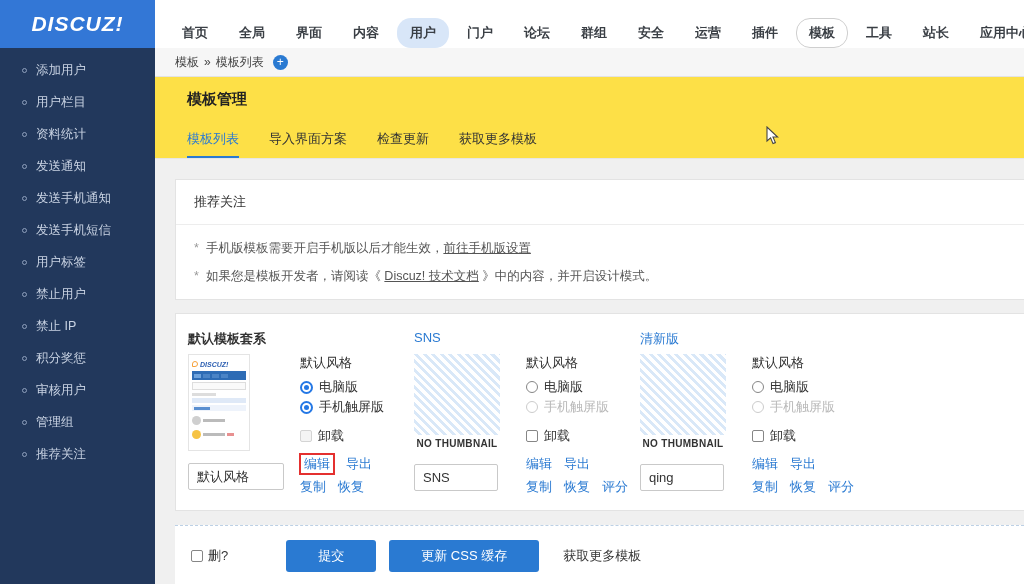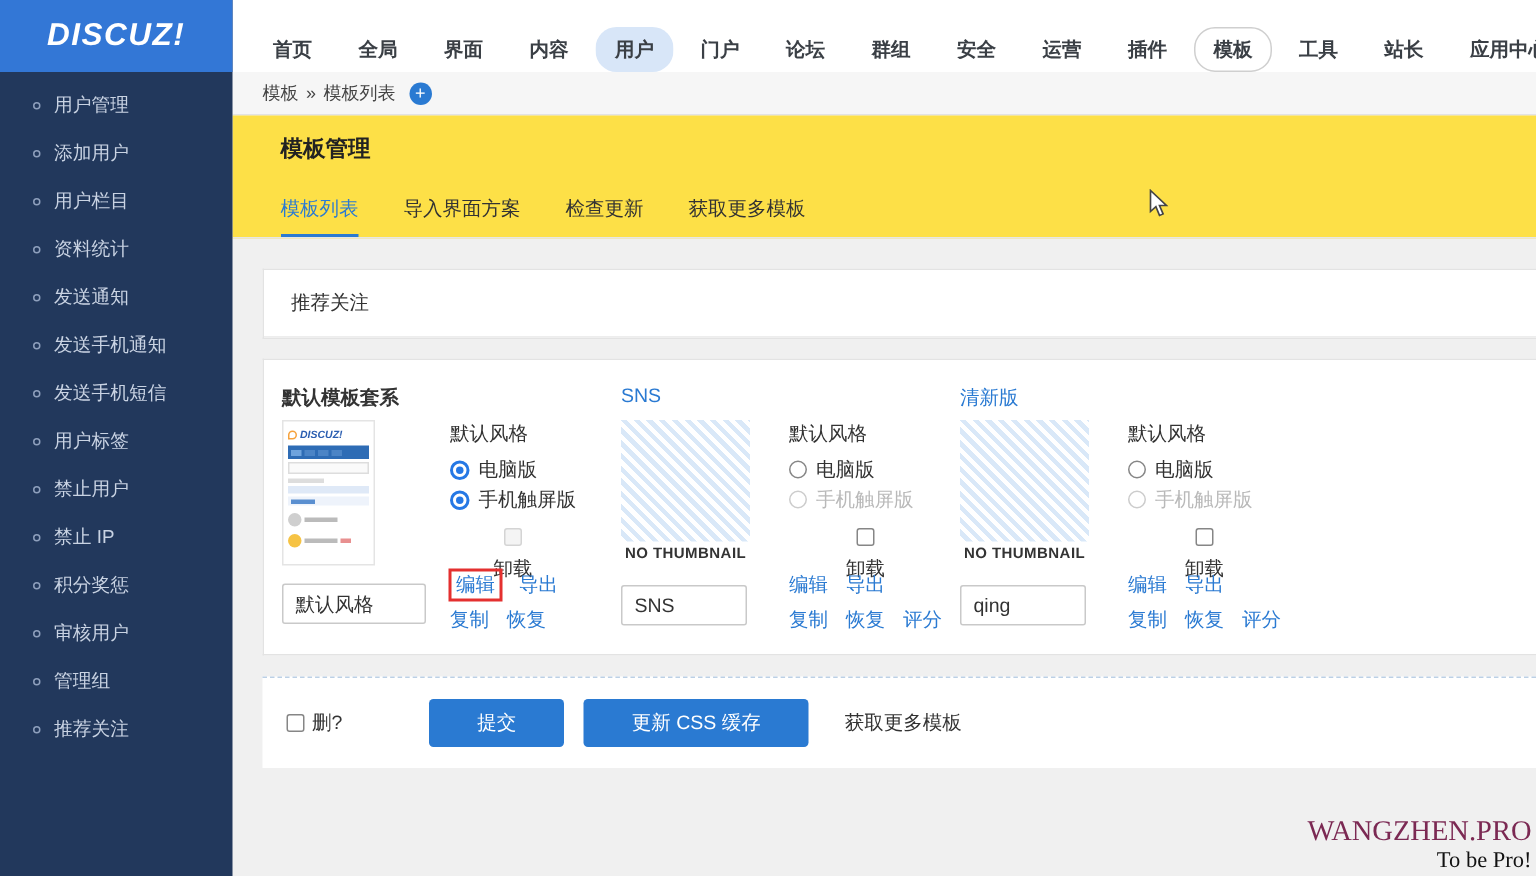--- a/index.html
+++ b/index.html
@@ -59,21 +59,21 @@
   .ctrl-label { margin-bottom:5px; }
   .opt-row { display:flex; align-items:center; gap:6px; height:20px; cursor:pointer; }
   .opt-row.disabled-text { color:#b9b9b9; }
   .radio { width:12px; height:12px; border:1px solid #868686; border-radius:50%; background:#fff; position:relative; flex:none; }
   .radio.checked { border:2px solid #2578e5; width:13px; height:13px; }
   .radio.checked::after { content:""; position:absolute; left:50%; top:50%; width:5px; height:5px; margin:-2.5px 0 0 -2.5px;
                           border-radius:50%; background:#2578e5; }
   .radio.disabled { border-color:#cccccc; }
   .checkbox { width:12px; height:12px; border:1px solid #868686; border-radius:2px; background:#fff; flex:none; }
   .checkbox.muted { border-color:#d4d4d4; background:#f4f4f4; }
-  .uninstall-row { margin-top:9px;flex-direction:column; }
+  .uninstall-row { margin-top:9px; }
   .links-row { margin-top:9px; display:flex; gap:12px; align-items:center; }
   .links-row + .links-row { margin-top:5px; }
   .tpl-link { color:#2a7ad2; cursor:pointer; white-space:nowrap; }
   .tpl-link.hl { border:2px solid #e4302f; padding:0 3px; margin:-2px -1px; }
 
   
   .thumb-stripes { width:86px; height:98px; display:flex; align-items:flex-end;
     background:repeating-linear-gradient(45deg,#ffffff 0 3px,#d9e8f8 3px 6px); }
   .thumb-text { background:#fff; width:100%; text-align:center; font-size:10px; font-weight:bold;
                 color:#333; padding:3px 0; letter-spacing:0.3px; white-space:nowrap; }
@@ -117,24 +117,20 @@
 </head>
 <body>
 
 <div class="app">
 
   <div class="sidebar">
     <div class="logo">DISCUZ!</div>
     <div class="side-list">
       <div class="side-item">
           <span class="dot"></span>
-          <span>用户管理</span>
-        </div>
-      <div class="side-item">
-          <span class="dot"></span>
           <span>添加用户</span>
         </div>
       <div class="side-item">
           <span class="dot"></span>
           <span>用户栏目</span>
         </div>
       <div class="side-item">
           <span class="dot"></span>
           <span>资料统计</span>
         </div>
@@ -214,20 +210,28 @@
       <div class="tabs">
         <span class="tab active">模板列表</span>
         <span class="tab">导入界面方案</span>
         <span class="tab">检查更新</span>
         <span class="tab">获取更多模板</span>
       </div>
     </div>
 
     <div class="tips">
       <div class="tips-head">推荐关注</div>
+      <div class="tips-body">
+        <div class="tip-line">
+          <span class="bullet">*</span><span>手机版模板需要开启手机版以后才能生效，</span><span class="tip-link">前往手机版设置</span>
+        </div>
+        <div class="tip-line">
+          <span class="bullet">*</span><span>如果您是模板开发者，请阅读《 </span><span class="tip-link">Discuz! 技术文档</span><span> 》中的内容，并开启设计模式。</span>
+        </div>
+      </div>
     </div>
 
     <div class="tpl-panel">
 
       <div class="tpl">
         <div class="tpl-title">默认模板套系</div>
         <div class="tpl-row">
           <div class="tpl-left">
             <div class="mini">
               <div class="m-logo">
@@ -363,22 +367,18 @@
         <span class="checkbox"></span>
         <span>删?</span>
       </div>
       <button class="btn btn-submit">提交</button>
       <button class="btn btn-css">更新 CSS 缓存</button>
       <span class="more-link">获取更多模板</span>
     </div>
 
   </div>
 
-  <div class="watermark">
-    <div class="wm1">WANGZHEN.PRO</div>
-    <div class="wm2">To be Pro!</div>
-  </div>
 
   <svg class="cursor" width="13" height="19" viewBox="0 0 13 19">
     <path d="M1,1 L1,15 L4.6,11.8 L7,17.6 L9.4,16.6 L7,11 L11.6,11 Z" fill="#ffffff" stroke="#444" stroke-width="1.1"></path>
   </svg>
 
 </div>
 
 </body></html>

